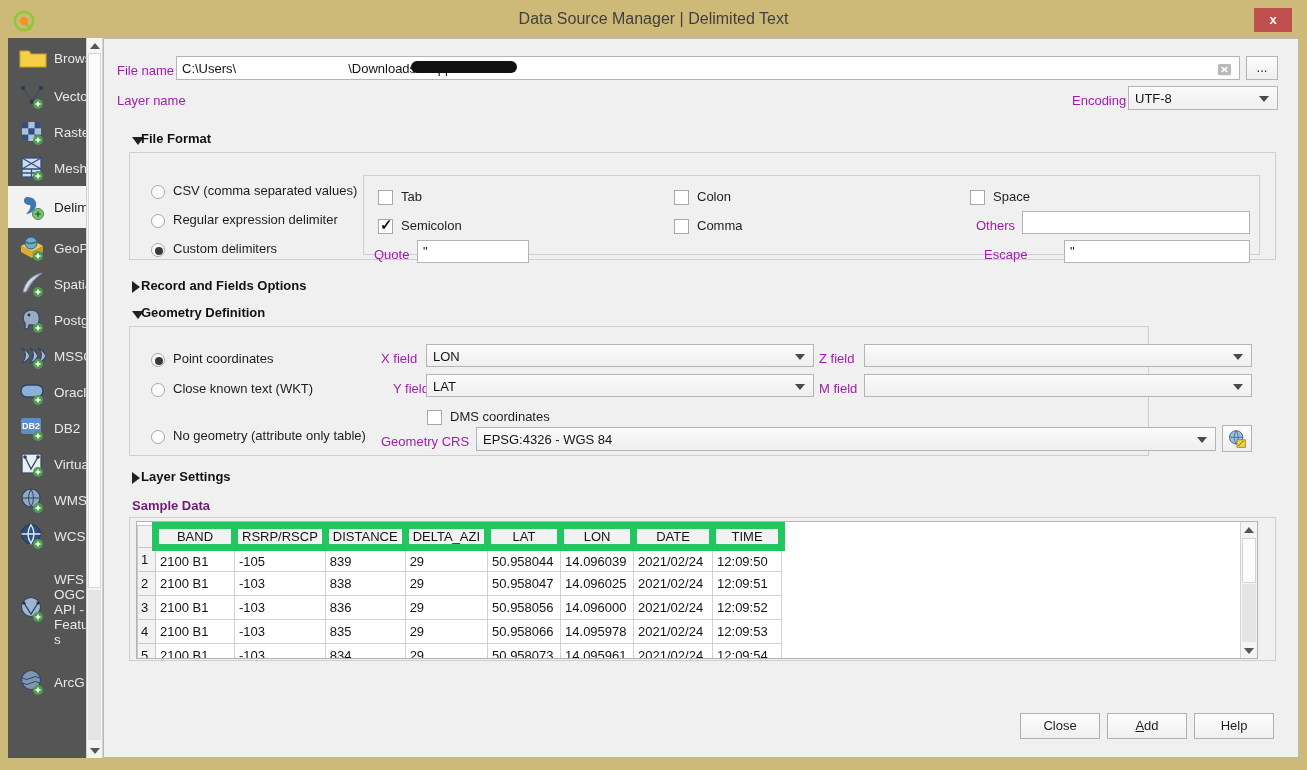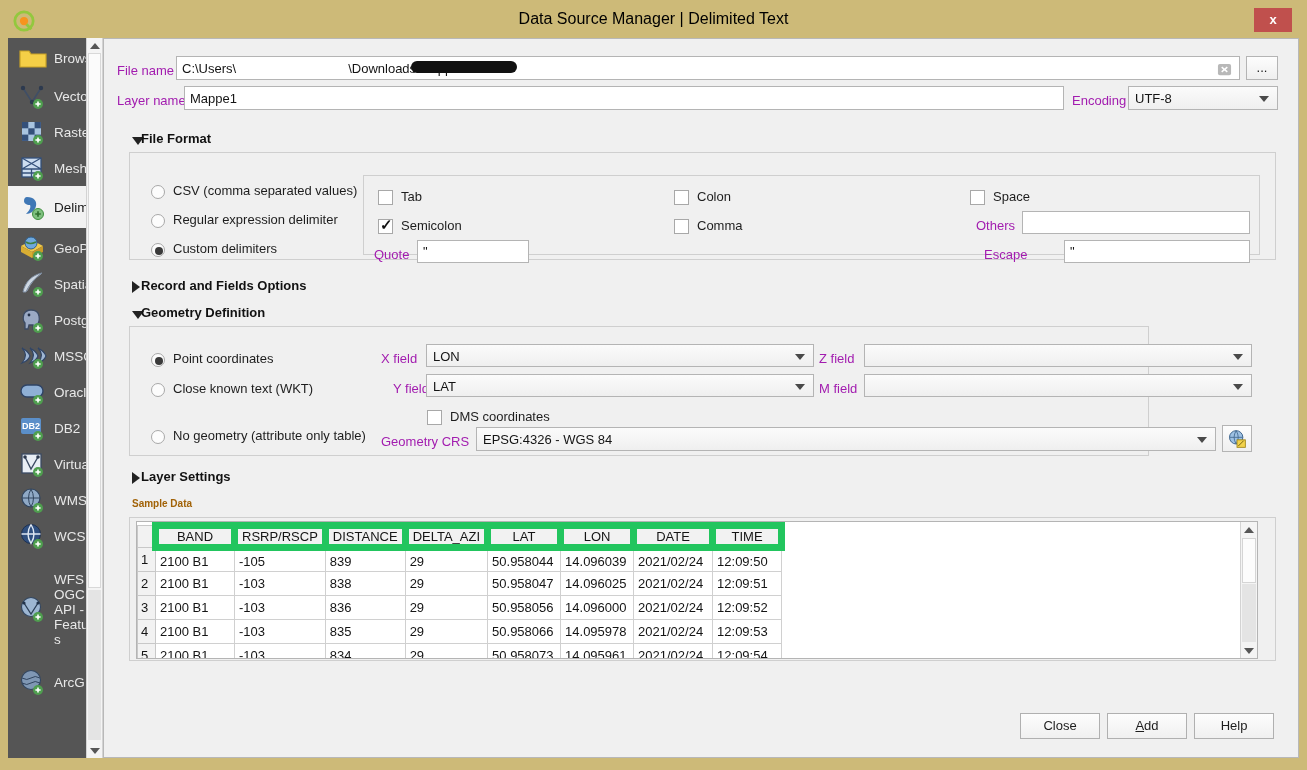--- a/index.html
+++ b/index.html
@@ -17,21 +17,21 @@
     position: absolute; left: 0; top: 0; width: 1307px; height: 770px;
     background: #cdba78;
   }
   #titlebar {
     position: absolute; left: 0; top: 0; width: 1307px; height: 38px;
     background: #cdba78;
   }
   #title-text {
     position: absolute; left: 0; top: 0; width: 1307px; height: 38px;
     line-height: 38px; text-align: center;
-    font-size: 16px; color: #000000;
+    font-size: 16px; color: #404040;
   }
   #app-logo {
     position: absolute; left: 13px; top: 10px; width: 22px; height: 22px;
   }
   #close-btn {
     position: absolute; left: 1254px; top: 8px; width: 38px; height: 24px;
     background: #c0504d; border: none; cursor: pointer;
     color: #ffffff; font-size: 13px; font-weight: bold;
     line-height: 24px; text-align: center;
   }
@@ -416,21 +416,20 @@
       <span>C:\Users\</span><span style="display:inline-block;width:112px;"></span><span>\Downloads\Mappe1.csv</span>
     </div>
     <div class="redact" style="left:307px;top:22px;width:106px;height:12px;"></div>
     <svg style="position:absolute;left:1113px;top:23px;width:15px;height:15px;cursor:pointer;" viewBox="0 0 16 16">
       <rect x="1" y="2" width="14" height="12" rx="2" fill="#b8b8b8"></rect>
       <path d="M5 5.5 L11 10.5 M11 5.5 L5 10.5" stroke="#ffffff" stroke-width="1.6"></path>
     </svg>
     <div class="btnsm" style="position:absolute;left:1142px;top:17px;width:32px;height:24px;line-height:22px;text-align:center;">...</div>
 
     <div class="lbl" style="position:absolute;left:13px;top:54px;">Layer name</div>
-    <div class="tfield" style="position:absolute;left:80px;top:47px;width:880px;height:24px;line-height:23px;">Mappe1</div>
     <div class="lbl" style="position:absolute;left:968px;top:54px;">Encoding</div>
     <div class="combo" style="left:1024px;top:47px;width:150px;height:24px;">
       <span class="cval">UTF-8</span>
       <span class="caret"></span>
     </div>
 
     <div class="grp-head" style="left:28px;top:92px;">
       <span class="tg open"></span>
       <span class="gt">File Format</span>
     </div>
@@ -547,21 +546,21 @@
           <path d="M13.5 20.5 L20 14" stroke="#7a6510" stroke-width="1.2"></path>
         </svg>
       </div>
     </div>
 
     <div class="grp-head" style="left:28px;top:430px;">
       <span class="tg closed"></span>
       <span class="gt">Layer Settings</span>
     </div>
 
-    <div style="position:absolute;left:28px;top:459px;font-weight:bold;font-size:10px;color:#a16207;">Sample Data</div>
+    <div style="position:absolute;left:28px;top:459px;font-weight:bold;font-size:13px;color:#701a75;">Sample Data</div>
     <div class="panel" style="left:25px;top:478px;width:1147px;height:144px;"></div>
   </div>
 
   <div id="tablebox">
     <table class="samp">
       <thead>
         <tr>
           <th class="corner"></th>
           <th style="width:79px">BAND</th>
           <th style="width:79px">RSRP/RSCP</th>

